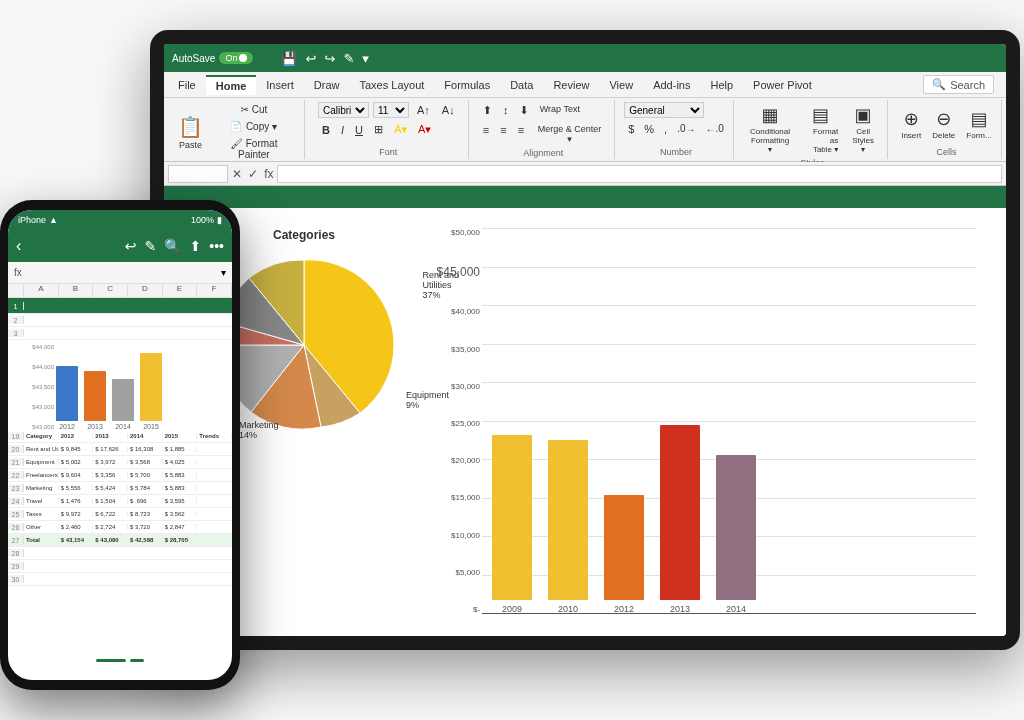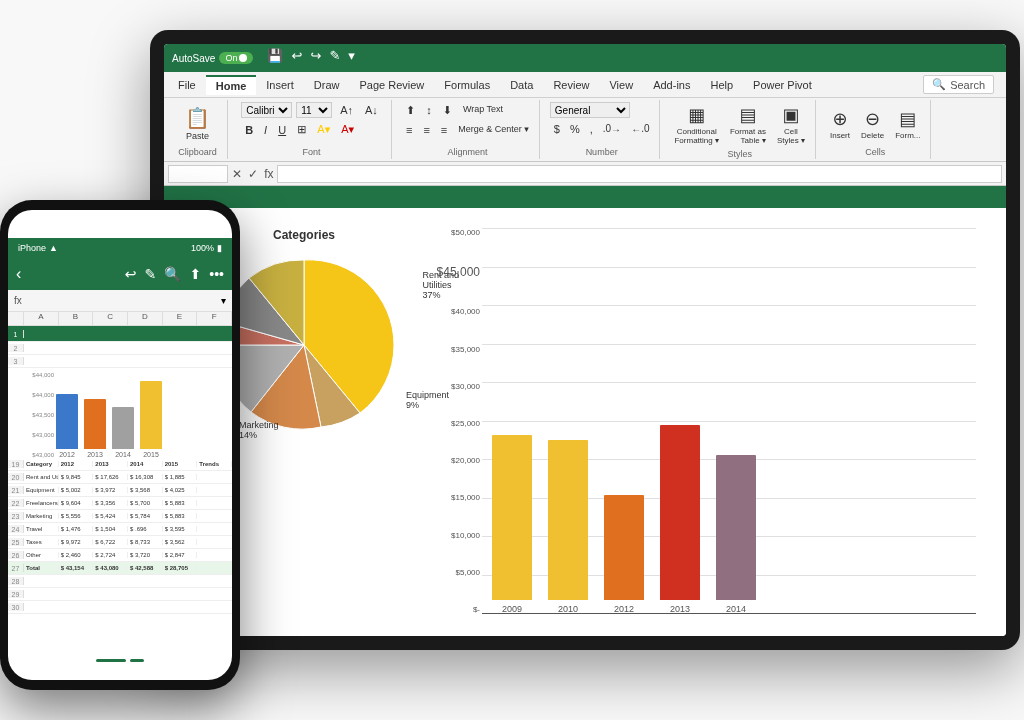--- a/index.html
+++ b/index.html
@@ -41,23 +41,24 @@
       background: #fff;
       border-radius: 4px;
       overflow: hidden;
       display: flex;
       flex-direction: column;
     }
 
     .ribbon-top-bar {
       background: #217346;
       display: flex;
+      align-items: center;
       padding: 2px 8px;
       height: 28px;
-      gap: 6px;
+      gap: 20px;
     }
 
     .autosave-area {
       display: flex;
       align-items: center;
       gap: 4px;
       color: white;
       font-size: 10px;
     }
 
@@ -298,21 +299,20 @@
       flex-direction: column;
     }
 
     .phone-status-bar {
       background: #217346;
       display: flex;
       justify-content: space-between;
       align-items: center;
       padding: 4px 10px;
       height: 20px;
-      margin-top: 28px;
     }
 
     .phone-status-left {
       color: white;
       font-size: 9px;
       display: flex;
       align-items: center;
       gap: 3px;
     }
 
@@ -427,21 +427,21 @@
           <span class="ribbon-icon">✎</span>
           <span class="ribbon-icon">▾</span>
         </div>
       </div>
 
       <div class="ribbon-menu">
         <div class="ribbon-menu-item">File</div>
         <div class="ribbon-menu-item active">Home</div>
         <div class="ribbon-menu-item">Insert</div>
         <div class="ribbon-menu-item">Draw</div>
-        <div class="ribbon-menu-item">Page Review</div>
+        <div class="ribbon-menu-item">Taxes Layout</div>
         <div class="ribbon-menu-item">Formulas</div>
         <div class="ribbon-menu-item">Data</div>
         <div class="ribbon-menu-item">Review</div>
         <div class="ribbon-menu-item">View</div>
         <div class="ribbon-menu-item">Add-ins</div>
         <div class="ribbon-menu-item">Help</div>
         <div class="ribbon-menu-item">Power Pivot</div>
         <div class="search-area" style="margin-left:auto; margin-right:8px;">
           <span>🔍</span>
           <span style="font-size:11px;color:#555;">Search</span>
@@ -449,20 +449,25 @@
       </div>
 
       <div class="ribbon-tools">
 
         <div class="ribbon-group">
           <div class="ribbon-group-content">
             <button class="rb-btn">
               <span class="rb-icon-large">📋</span>
               <span style="font-size:9px;">Paste</span>
             </button>
+            <div style="display:flex;flex-direction:column;gap:2px;">
+              <button class="rb-btn" style="font-size:10px;">✂ Cut</button>
+              <button class="rb-btn" style="font-size:10px;">📄 Copy ▾</button>
+              <button class="rb-btn" style="font-size:10px;">🖌 Format Painter</button>
+            </div>
           </div>
           <span class="ribbon-group-label">Clipboard</span>
         </div>
 
         <div class="ribbon-group" style="min-width:160px;">
           <div class="ribbon-group-content" style="flex-direction:column;gap:3px;align-items:flex-start;">
             <div style="display:flex;gap:4px;align-items:center;">
               <select style="font-size:10px;height:16px;border:1px solid #ccc;">
                 <option>Calibri</option>
               </select>

